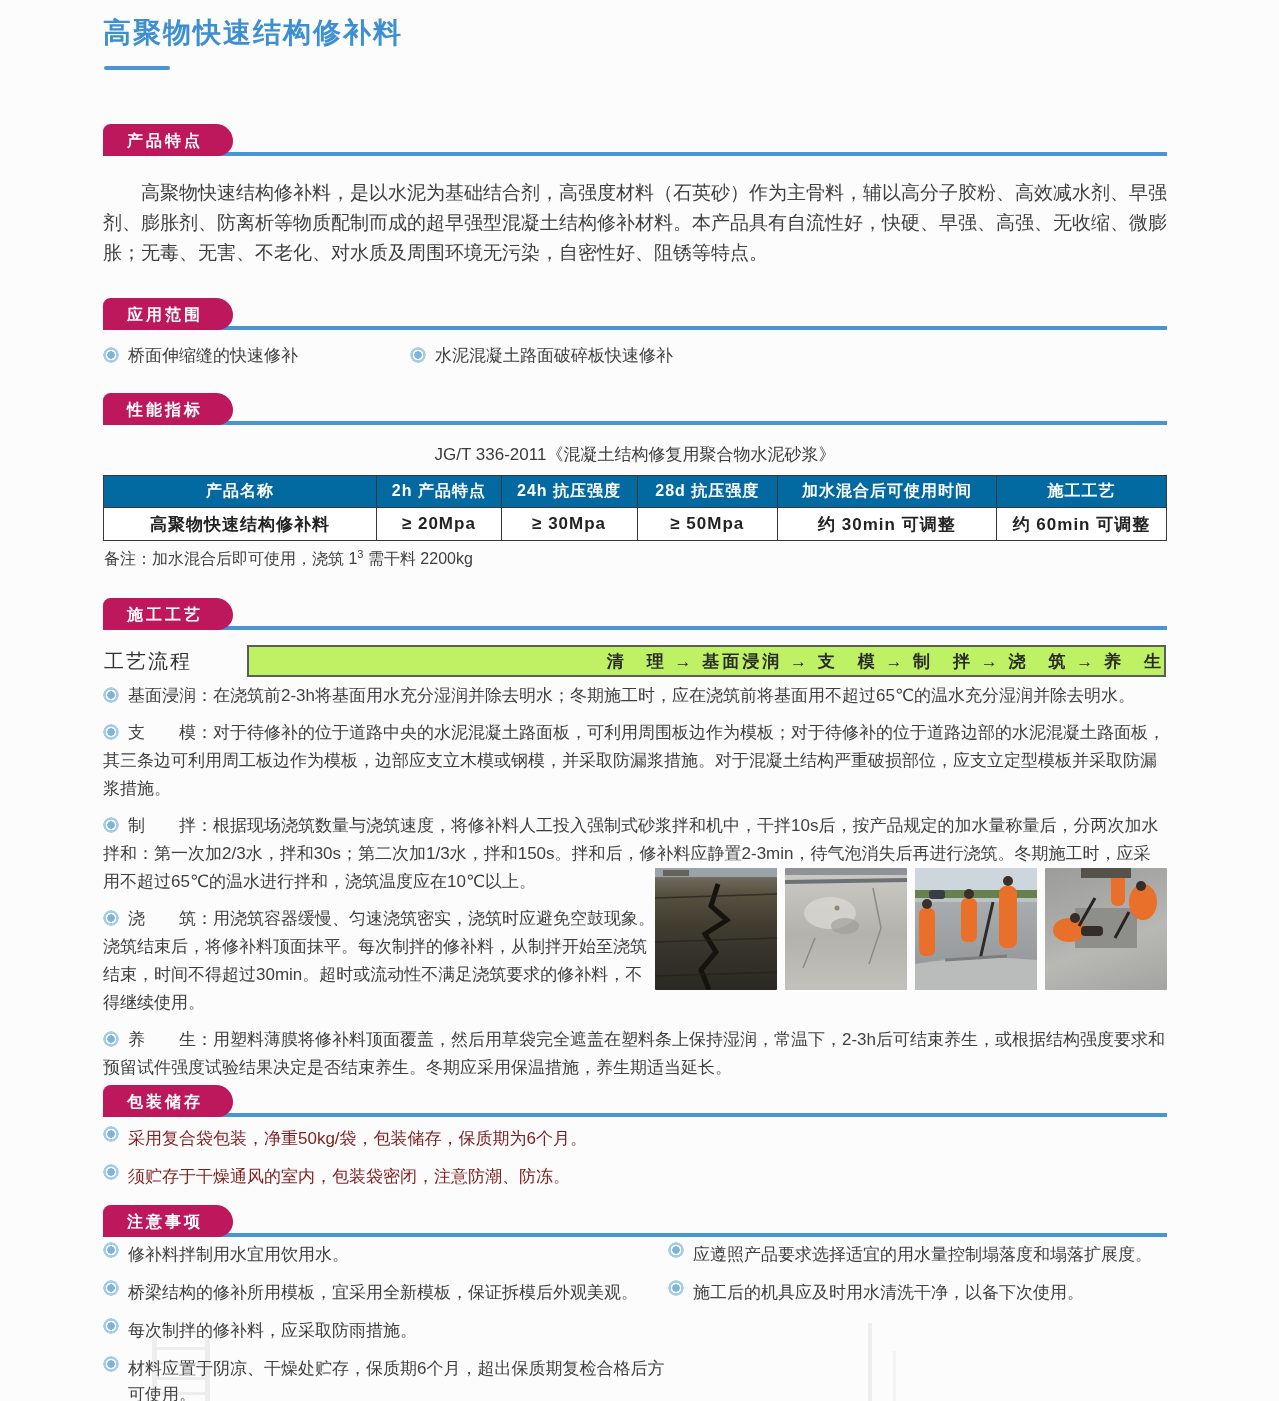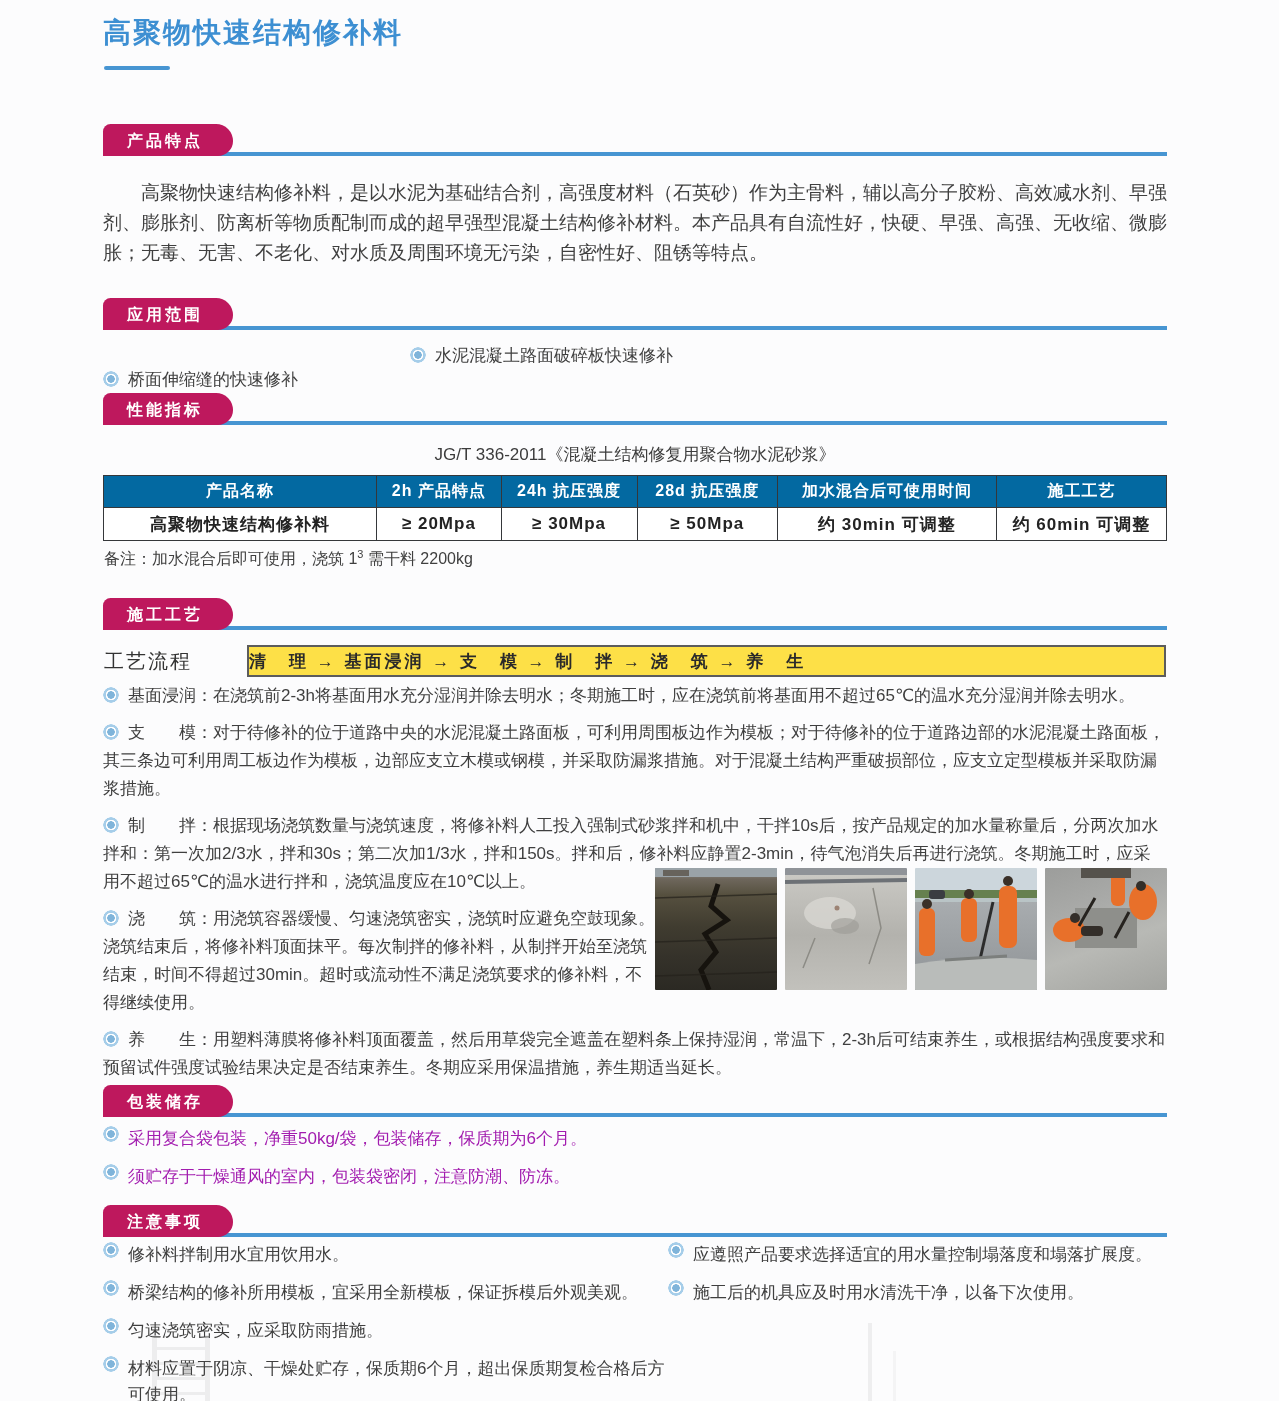--- a/index.html
+++ b/index.html
@@ -31,21 +31,21 @@
   .body-par {
     position: absolute; left: 103px; width: 1064px;
     font-size: 19px; line-height: 30px; text-indent: 2em; color: #3f3f3f;
   }
   .blt {
     display: inline-block; width: 16px; height: 16px; border-radius: 50%;
     background: radial-gradient(circle at center, #7fb4da 0 3.5px, #ffffff 4px 5px, #a5cde9 5.5px 7.5px, rgba(0,0,0,0) 8px);
     vertical-align: -2px; margin-right: 9px; flex: 0 0 16px;
   }
   .app-items { position: absolute; left: 103px; top: 344px; display: flex; font-size: 17px; color: #3f3f3f; }
-  .app-items .item:first-child { width: 307px; margin-top: 24px; }
+  .app-items .item:first-child { width: 307px; }
   .standard {
     position: absolute; left: 103px; top: 443px; width: 1064px;
     text-align: center; font-size: 17px; color: #3c3c3c;
   }
   table.perf {
     position: absolute; left: 103px; top: 475px; width: 1064px;
     border-collapse: collapse; table-layout: fixed;
   }
   table.perf th {
     background: #0369a1; color: #ffffff; font-size: 16px; font-weight: 600;
@@ -53,34 +53,34 @@
   }
   table.perf td {
     background: #ffffff; color: #232323; font-size: 17px; font-weight: bold;
     height: 33px; text-align: center; border: 1px solid #35373a; letter-spacing: 1px;
   }
   .note { position: absolute; left: 104px; top: 548px; font-size: 16px; color: #3f3f3f; }
   .note sup { font-size: 11px; vertical-align: super; }
   .flow-label { position: absolute; left: 104px; top: 648px; font-size: 20px; color: #333; letter-spacing: 2px; }
   .flow-box {
     position: absolute; left: 247px; top: 645px; width: 919px; height: 32px;
-    border: 2px solid #5c5c5c; line-height: 29px; text-align: left;
-    font-size: 17px; font-weight: bold; color: #2a2a2a; letter-spacing: 3px; background: #fde047;
+    border: 2px solid #5c5c5c; line-height: 29px; text-align: right;
+    font-size: 17px; font-weight: bold; color: #2a2a2a; letter-spacing: 3px; background: #bef264;
   }
   .steps { position: absolute; left: 103px; top: 682px; width: 1064px; }
   .steps p { font-size: 17px; line-height: 28px; color: #3f3f3f; margin-bottom: 9px; }
   .steps p.narrow { width: 552px; }
   .photos { position: absolute; left: 655px; top: 868px; display: flex; gap: 8px; }
   .photo { width: 122px; height: 122px; position: relative; overflow: hidden; border-radius: 1px; }
   .photo svg { position: absolute; inset: 0; }
   .photo1 { background: linear-gradient(180deg, #97999c 0%, #6e675c 9%, #56503f 22%, #403c30 48%, #35322a 72%, #2b2923 100%); }
   .photo2 { background: linear-gradient(180deg, #8f9398 0 7px, #c9c8c3 7px, #b3b2ad 55%, #c2c1bc 100%); }
   .photo3 { background: linear-gradient(180deg, #ccd6dc 0 26px, #b9c4c6 26px 34px, #a8acaf 34px, #8f9396 100%); }
   .photo4 { background: linear-gradient(160deg, #9c9d9b 0%, #aaaba9 35%, #b8b9b5 60%, #a3a4a0 100%); }
-  .pack-items { position: absolute; left: 103px; top: 1126px; width: 1064px; font-size: 17px; color: #a21caf; }
+  .pack-items { position: absolute; left: 103px; top: 1126px; width: 1064px; font-size: 17px; color: #7f1d1d; }
   .pack-items .item { margin-bottom: 12px; display: flex; align-items: flex-start; line-height: 26px; }
   .notices { position: absolute; left: 103px; top: 1242px; width: 1064px; display: flex; }
   .notices .col-left { width: 565px; }
   .notices .col-right { width: 499px; }
   .notices .item { margin-bottom: 12px; display: flex; align-items: flex-start; font-size: 17px; line-height: 26px; color: #3f3f3f; }
   .wm { position: absolute; opacity: 0.10; }
   .wm-left {
     left: 152px; bottom: 0; width: 58px; height: 66px;
     border-left: 5px solid #777; border-right: 5px solid #777;
     background: repeating-linear-gradient(180deg, rgba(0,0,0,0) 0 12px, #777 12px 15px);
@@ -238,21 +238,21 @@
       <div class="item">
           <span class="blt"></span>
           <span>修补料拌制用水宜用饮用水。</span>
         </div>
       <div class="item">
           <span class="blt"></span>
           <span>桥梁结构的修补所用模板，宜采用全新模板，保证拆模后外观美观。</span>
         </div>
       <div class="item">
           <span class="blt"></span>
-          <span>匀速浇筑密实，应采取防雨措施。</span>
+          <span>每次制拌的修补料，应采取防雨措施。</span>
         </div>
       <div class="item">
           <span class="blt"></span>
           <span>材料应置于阴凉、干燥处贮存，保质期6个月，超出保质期复检合格后方可使用。</span>
         </div>
 
     </div>
     <div class="col-right">
       <div class="item">
           <span class="blt"></span>

